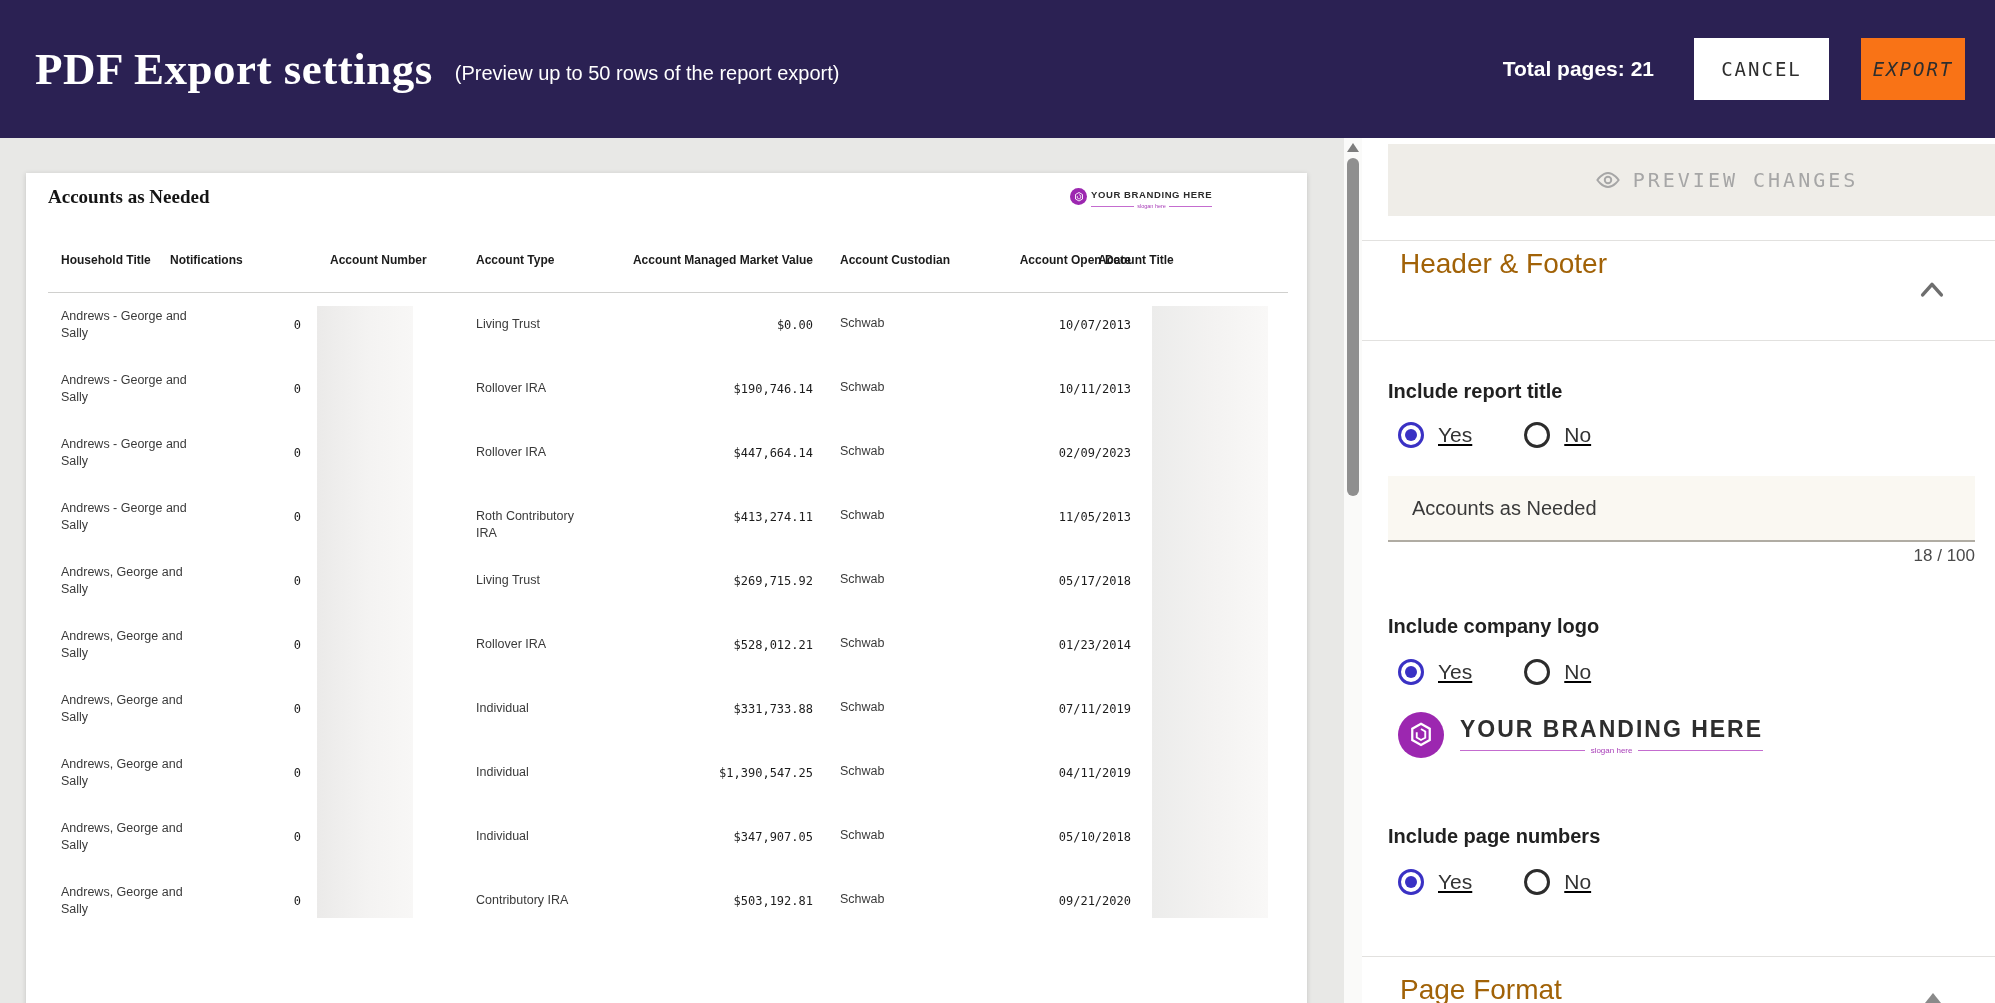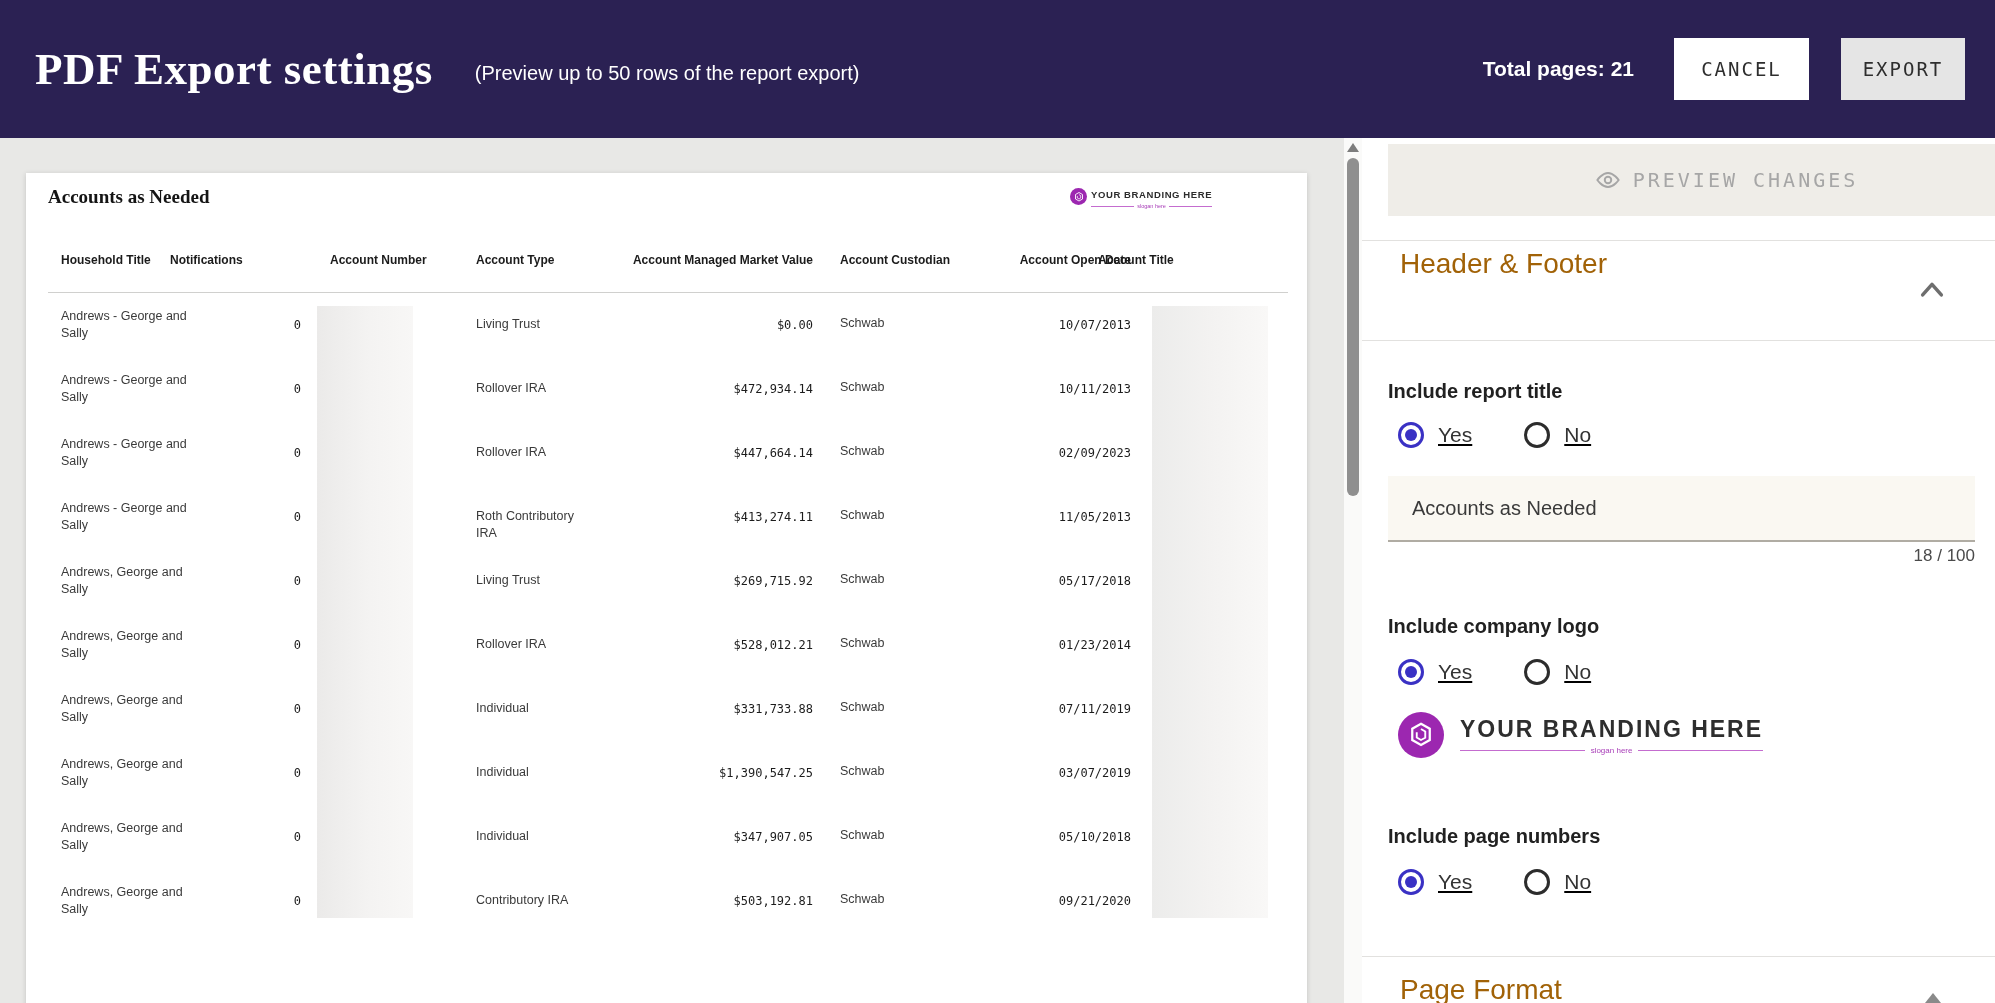--- a/index.html
+++ b/index.html
@@ -1,28 +1,28 @@
 <!DOCTYPE html>
 <html><head>
 <meta charset="utf-8">
 <style>
   * { margin:0; padding:0; box-sizing:border-box; }
   html,body { width:1995px; height:1003px; overflow:hidden; }
   body { font-family:"Liberation Sans", sans-serif; background:#e8e8e6; position:relative; }
   .mono { font-family:"DejaVu Sans Mono", monospace; }
 
   
-  .topbar { position:absolute; left:0; top:0; width:1995px; height:138px; background:#2b2153; display:flex; align-items:center;gap:20px; }
+  .topbar { position:absolute; left:0; top:0; width:1995px; height:138px; background:#2b2153; display:flex; align-items:center; }
   .topbar-title { font-family:"Liberation Serif", serif; font-weight:bold; color:#fff; font-size:45px; margin-left:35px; letter-spacing:0.5px; }
   .topbar-sub { color:#fff; font-size:20px; margin-left:22px; margin-top:8px; }
   .topbar-right { margin-left:auto; display:flex; align-items:center; margin-right:30px; }
   .total-pages { color:#fff; font-weight:bold; font-size:21px; margin-right:40px; }
   .btn { height:62px; border:none; cursor:pointer; font-family:"DejaVu Sans Mono", monospace; font-size:19px; letter-spacing:2px; color:#2e2e2e; display:flex; align-items:center; justify-content:center; }
   .btn-cancel { width:135px; background:#ffffff; margin-right:32px; }
-  .btn-export { width:124px; background:#e5e5e5; }
+  .btn-export { width:104px; background:#f97316;font-style:italic; }
 
   
   .preview-pane { position:absolute; left:0; top:138px; width:1344px; height:865px; background:#e8e8e6; overflow:hidden; }
   .report-card { position:absolute; left:26px; top:35px; width:1281px; height:905px; background:#ffffff; box-shadow:0 1px 5px rgba(0,0,0,0.16); }
   .report-title { position:absolute; left:22px; top:13px; font-family:"Liberation Serif", serif; font-weight:bold; font-size:19px; color:#141414; }
 
   .report-brand { position:absolute; left:1044px; top:11px; width:118px; display:flex; align-items:center; }
   .brand-circle-sm { width:17px; height:17px; border-radius:50%; background:#9c27b0; display:flex; align-items:center; justify-content:center; flex:0 0 17px; }
   .brand-circle-sm svg { width:12px; height:12px; }
   .brand-text-sm { margin-left:4px; }
@@ -151,21 +151,21 @@
           <div class="cell c-notif mono">0</div>
           <div class="cell c-type">Living Trust</div>
           <div class="cell c-value mono">$0.00</div>
           <div class="cell c-cust">Schwab</div>
           <div class="cell c-date mono">10/07/2013</div>
         </div>
         <div class="trow">
           <div class="cell c-house">Andrews - George and Sally</div>
           <div class="cell c-notif mono">0</div>
           <div class="cell c-type">Rollover IRA</div>
-          <div class="cell c-value mono">$472,934.14</div>
+          <div class="cell c-value mono">$190,746.14</div>
           <div class="cell c-cust">Schwab</div>
           <div class="cell c-date mono">10/11/2013</div>
         </div>
         <div class="trow">
           <div class="cell c-house">Andrews - George and Sally</div>
           <div class="cell c-notif mono">0</div>
           <div class="cell c-type">Rollover IRA</div>
           <div class="cell c-value mono">$447,664.14</div>
           <div class="cell c-cust">Schwab</div>
           <div class="cell c-date mono">02/09/2023</div>
@@ -201,21 +201,21 @@
           <div class="cell c-value mono">$331,733.88</div>
           <div class="cell c-cust">Schwab</div>
           <div class="cell c-date mono">07/11/2019</div>
         </div>
         <div class="trow">
           <div class="cell c-house">Andrews, George and Sally</div>
           <div class="cell c-notif mono">0</div>
           <div class="cell c-type">Individual</div>
           <div class="cell c-value mono">$1,390,547.25</div>
           <div class="cell c-cust">Schwab</div>
-          <div class="cell c-date mono">03/07/2019</div>
+          <div class="cell c-date mono">04/11/2019</div>
         </div>
         <div class="trow">
           <div class="cell c-house">Andrews, George and Sally</div>
           <div class="cell c-notif mono">0</div>
           <div class="cell c-type">Individual</div>
           <div class="cell c-value mono">$347,907.05</div>
           <div class="cell c-cust">Schwab</div>
           <div class="cell c-date mono">05/10/2018</div>
         </div>
         <div class="trow">

